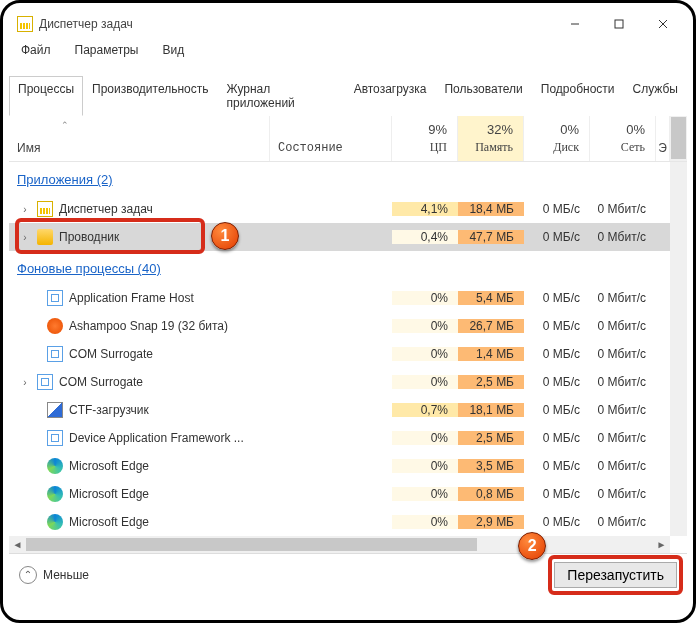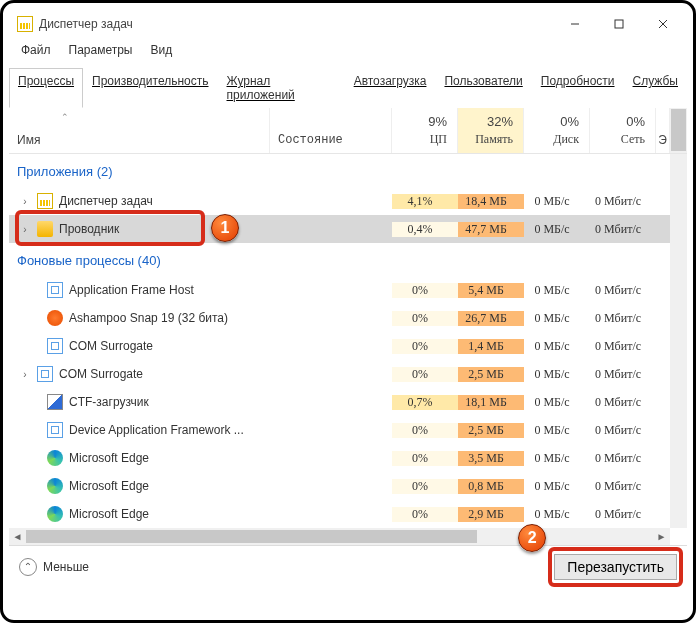--- a/index.html
+++ b/index.html
@@ -1,51 +1,51 @@
 <!DOCTYPE html>
 <html><head>
 <meta charset="utf-8">
 <style>
 * { box-sizing: border-box; margin: 0; padding: 0; font-family: "Segoe UI", Tahoma, sans-serif; }
 body { background: #fff; }
-.frame { width: 696px; height: 623px; border: 3px solid #000; border-radius: 14px; position: relative; overflow: hidden; background: #fff; }
+.frame { width: 696px; height: 623px; border: 3px solid #000; border-radius: 20px; position: relative; overflow: hidden; background: #fff; }
 .inner { position: absolute; inset: 6px; background: #fff; }
 
 .titlebar { height: 30px; display: flex; align-items: center; padding: 0 2px 0 8px; }
 .title-icon { width: 16px; height: 16px; margin-right: 6px; }
 .title-text { font-size: 12px; color: #444; flex: 1; }
 .winbtn { width: 44px; height: 30px; display: flex; align-items: center; justify-content: center; color: #444; }
 .winbtn svg { width: 10px; height: 10px; }
 
-.menubar { height: 22px; display: flex; align-items: center; padding: 0 6px; gap: 6px; }
+.menubar { height: 22px; display: flex; align-items: center; padding: 0 6px; gap: 12px; }
 .menubar span { font-size: 12px; color: #333; padding: 2px 6px; }
 
-.tabbar { display: flex; border-bottom: 1px solid #ccc; margin-top: 6px; position: relative; text-decoration: underline; }
+.tabbar { display: flex; border-bottom: 1px solid #ccc; margin-top: 14px; position: relative; }
 .tab { font-size: 12px; padding: 5px 8px 6px; color: #333; border: 1px solid transparent; border-bottom: none; position: relative; top: 1px; background: #fff; }
 .tab.active { border-color: #ccc; border-bottom: 1px solid #fff; background: #fff; }
 
 .header-row { display: flex; height: 46px; border-bottom: 1px solid #e6e6e6; }
 .hname { flex: 1; min-width: 0; display: flex; align-items: flex-end; padding: 0 8px 6px; font-size: 12px; color: #444; border-right: 1px solid #eee; position: relative; }
 .sort-caret { position: absolute; top: 4px; left: 50%; transform: translateX(-78px); color: #888; font-size: 9px; }
 .hstate { width: 122px; display: flex; align-items: flex-end; padding: 0 8px 6px; font-size: 12px; color: #444; border-right: 1px solid #eee; font-family: Liberation Mono, monospace; }
 .hstat { width: 66px; text-align: right; padding: 6px 10px; font-size: 12px; color: #444; border-right: 1px solid #eee; display: flex; flex-direction: column; justify-content: space-between; }
 .hstat .pct { font-size: 13px; }
 .hstat .lbl { font-size: 12px; font-family: Liberation Serif, serif; }
 .hstat.hot { background: #fff4cc; }
 .extra { width: 14px; border-right: 1px solid #eee; padding: 6px 2px; font-size: 12px; color: #444; display:flex; align-items:flex-end; justify-content:center;}
 .vscroll { width: 17px; background: #f0f0f0; position: relative; }
 .vscroll .thumb { position: absolute; left: 1px; right: 1px; top: 1px; height: 42px; background: #c8c8c8; }
 
 .body { display: flex; }
 .list { flex: 1; overflow: hidden; }
-.group { font-size: 13px; color: #1a64c8; padding: 10px 8px 8px; }
+.group { font-size: 13px; color: #1a64c8; padding: 10px 8px 8px; text-decoration: underline; }
 .row { display: flex; align-items: center; height: 28px; font-size: 12px; color: #333; }
 .row .name { flex: 1; min-width:0; display: flex; align-items: center; padding-left: 10px; white-space: nowrap; overflow: hidden; }
 .row .state { width: 122px; }
-.row .stat { width: 66px; text-align: center; padding-right: 10px; font-family: Liberation Serif, serif; }
+.row .stat { width: 66px; text-align: right; padding-right: 10px; }
 .row .stat.cpu { background: #fff9e6; }
 .row .stat.mem { background: #fdba74; }
 .row .stat.cpu.hot { background: #ffe9a8; }
 .row .extra2 { width: 14px; }
 
 .row.selected { background: #d8d8d8; }
 .row.child .name { padding-left: 38px; }
 .row .exp { width: 12px; color: #666; font-size: 10px; margin-right: 6px; display:inline-block; text-align:center; }
 .row .icon { width: 16px; height: 16px; margin-right: 6px; flex-shrink:0; }
 

